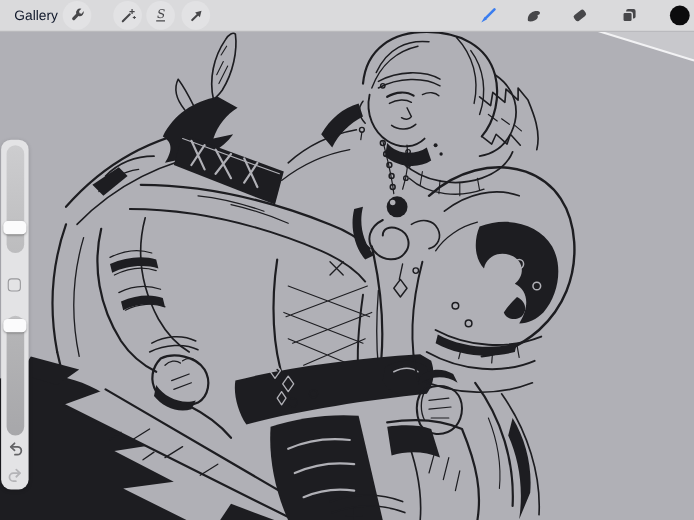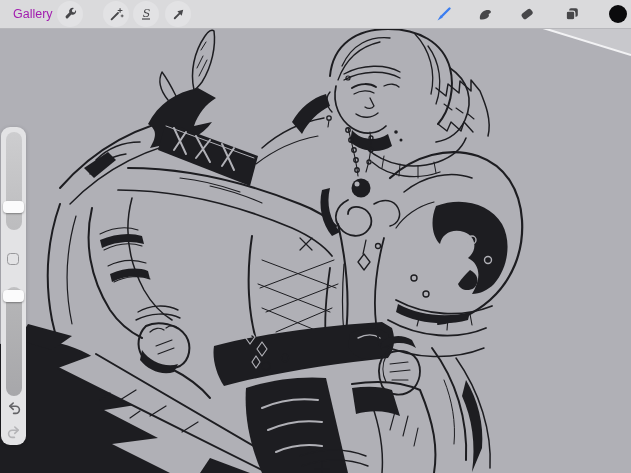--- a/index.html
+++ b/index.html
@@ -8,21 +8,21 @@
     font-family:"Liberation Sans", sans-serif;
     background:#b0b0b6;
   }
   
   .toolbar{
     position:absolute;left:0;top:0;width:631px;height:28px;
     background:#dadadc;border-bottom:1px solid #b7b7bb;z-index:30;
   }
   .gallery-btn{
     position:absolute;left:13px;top:0;height:28px;display:flex;align-items:center;
-    font-size:12.5px;color:#a21caf;cursor:default;
+    font-size:12.5px;color:#0f172a;cursor:default;
   }
   .tool{
     position:absolute;top:1px;width:26px;height:26px;border-radius:50%;
     display:flex;align-items:center;justify-content:center;color:#47474a;
   }
   .tool.left-tool{background:#e2e2e4;}
   .tool svg{display:block;}
   .color-swatch{
     position:absolute;top:5px;width:18px;height:18px;border-radius:50%;
   }

